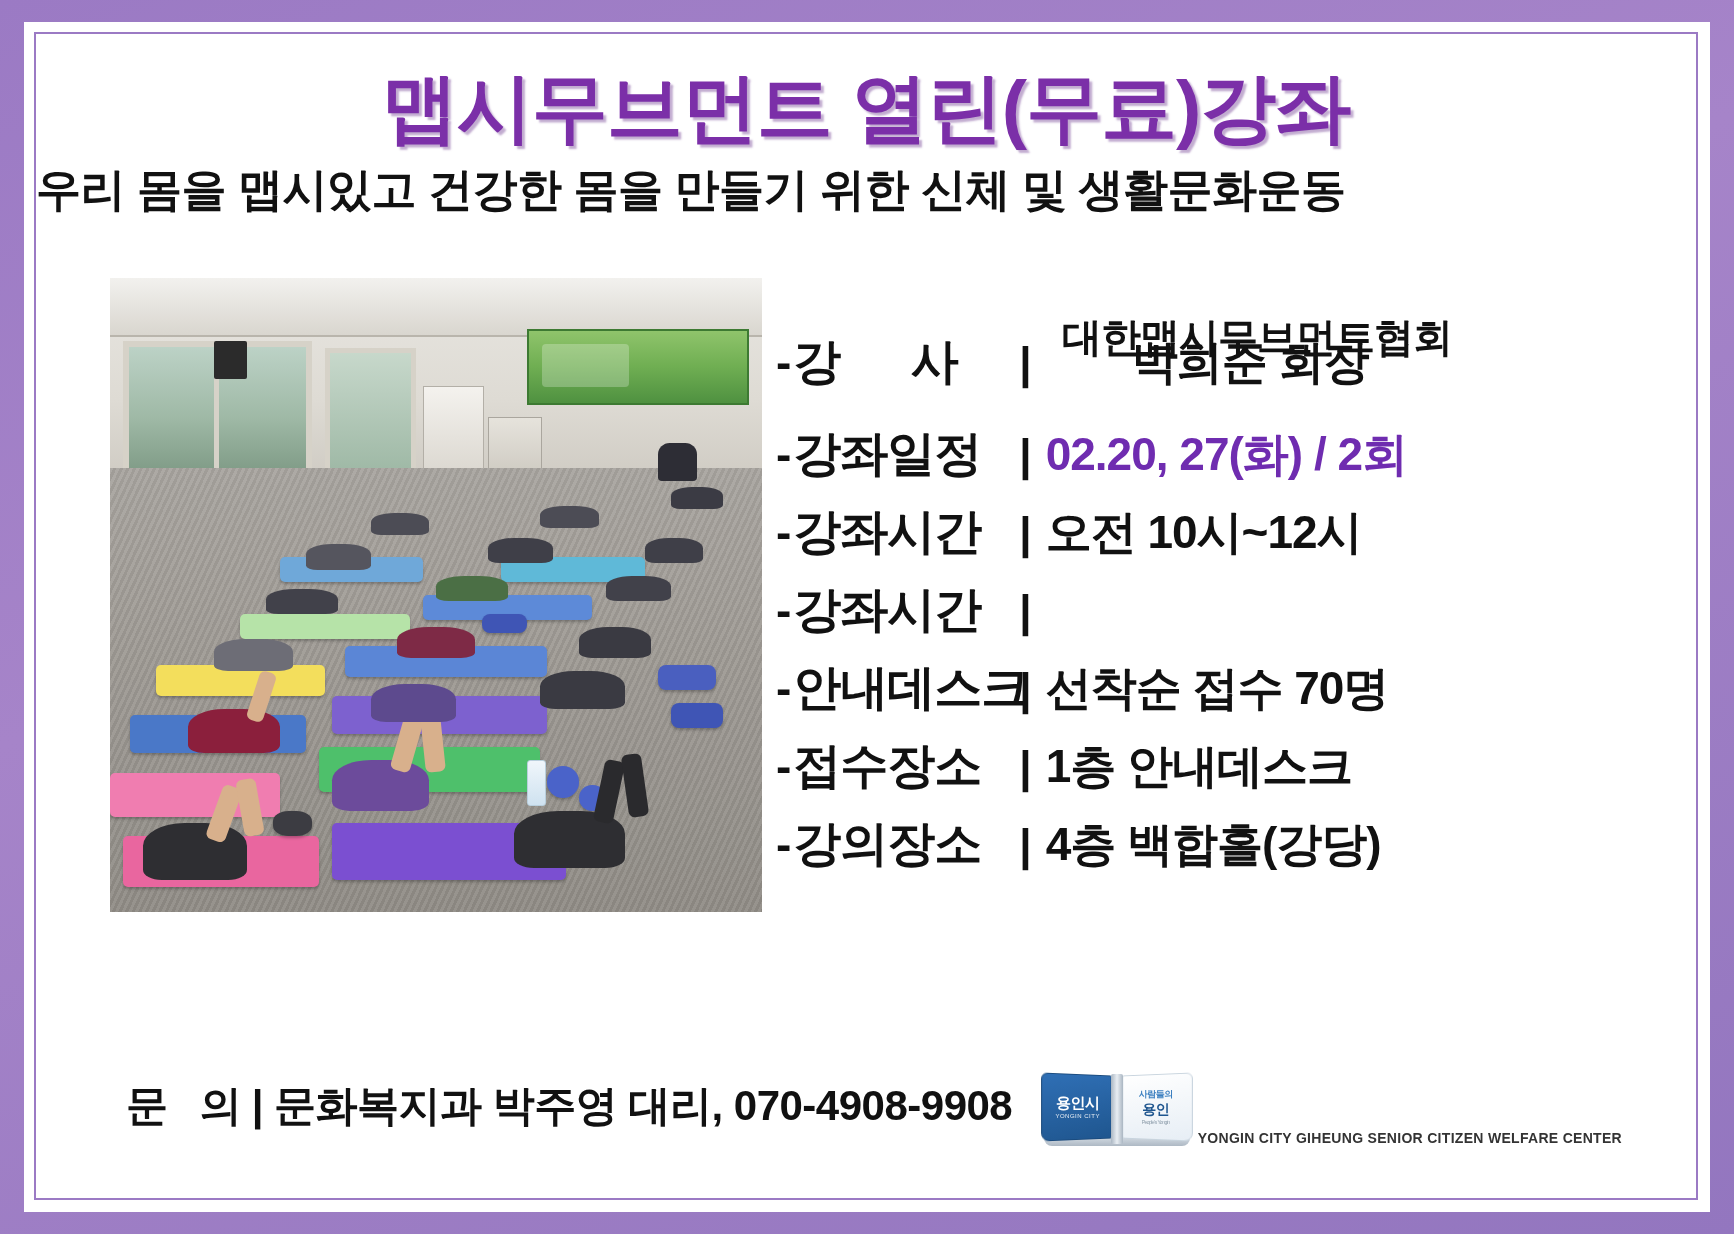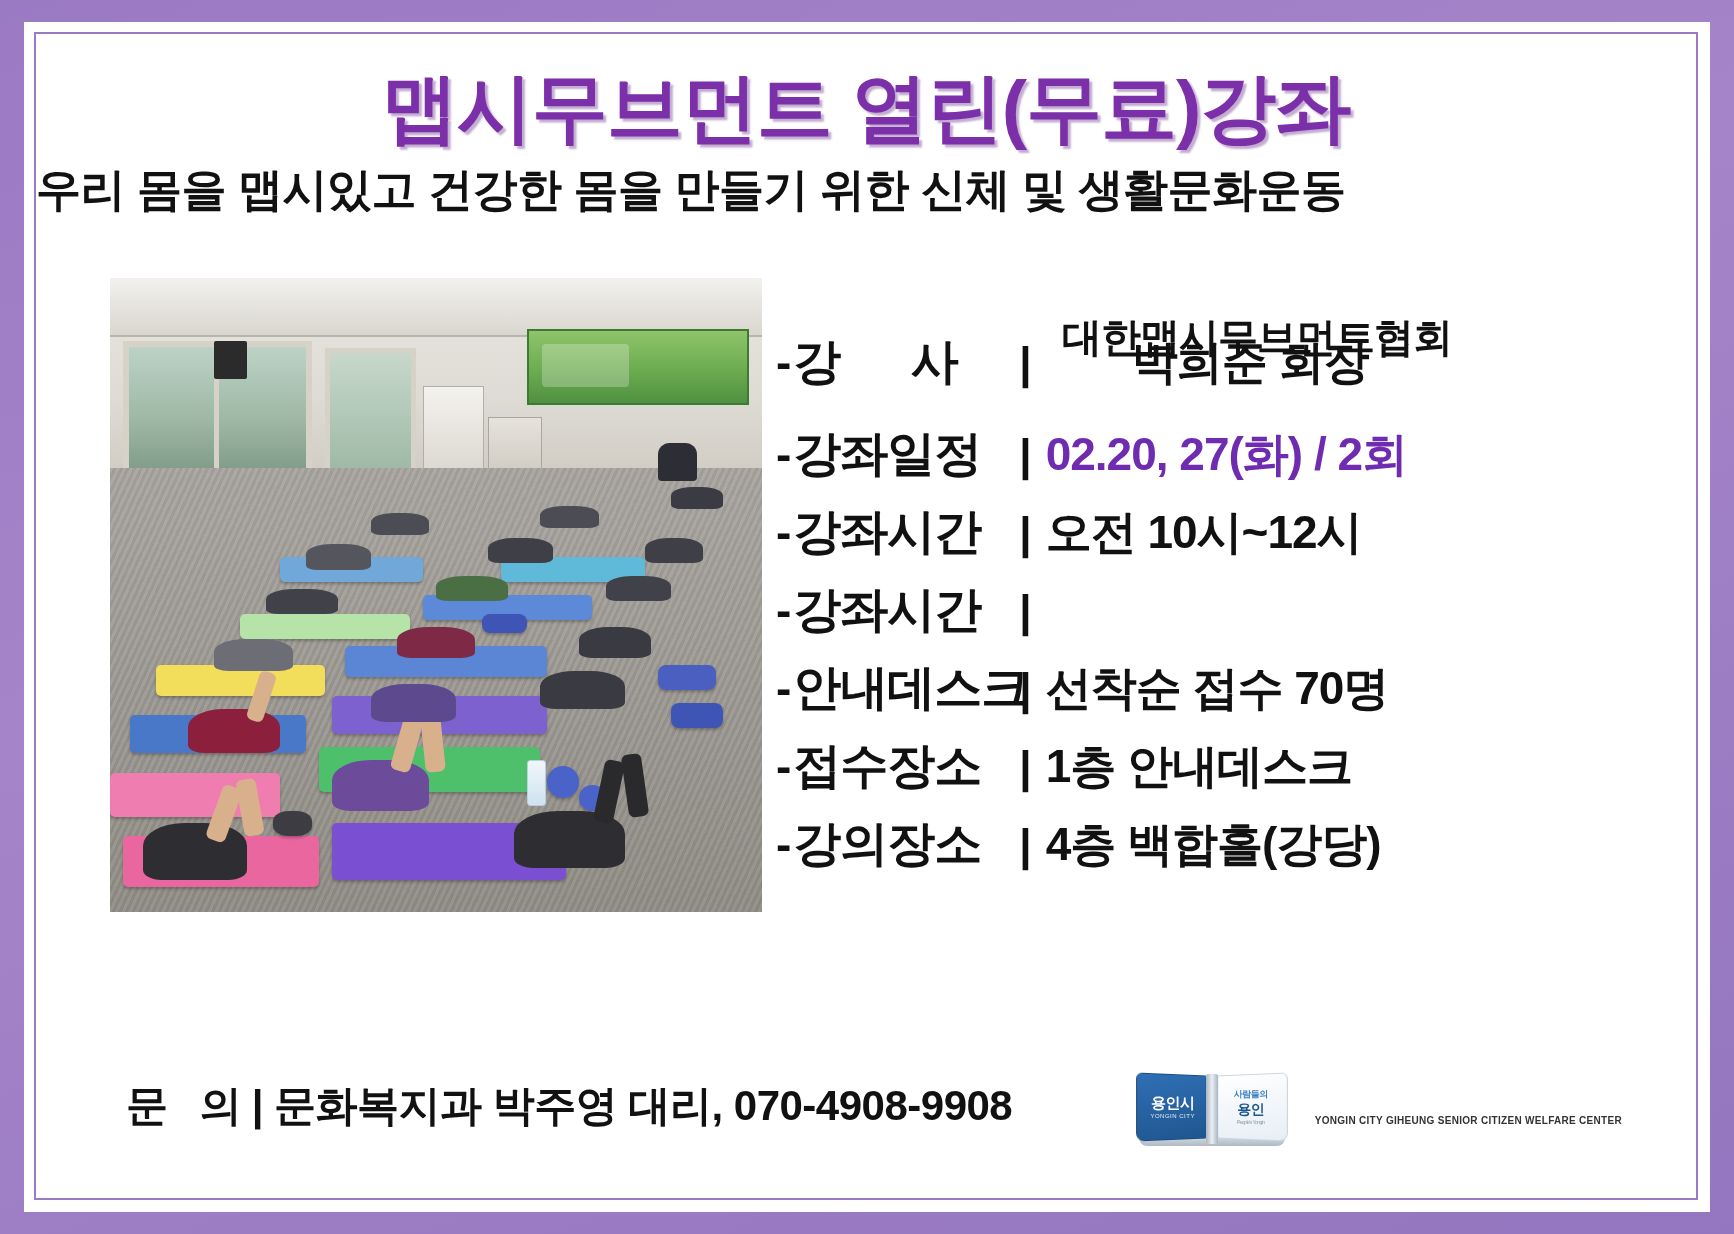--- a/index.html
+++ b/index.html
@@ -228,22 +228,22 @@
     letter-spacing: -0.5px;
     white-space: nowrap;
   }
   .footer-contact .sp { letter-spacing: 10px; }
 
   .logo-block {
     position: absolute;
     right: 70px;
     bottom: 52px;
     display: flex;
-    align-items: center;
-    gap: 28px;
+    align-items: flex-end;
+    gap: 6px;
   }
   .book {
     position: relative;
     width: 150px;
     height: 74px;
     flex: 0 0 auto;
   }
   .book .pg {
     position: absolute;
     top: 2px;
@@ -297,21 +297,21 @@
   }
   .logo-text .ko {
     font-size: 36px;
     font-weight: bold;
     color: #111;
     letter-spacing: -1.5px;
     line-height: 1.0;
     white-space: nowrap;
   }
   .logo-text .en {
-    font-size: 10px;
+    font-size: 14px;
     font-weight: bold;
     color: #333;
     letter-spacing: 0.3px;
     margin-top: 23px;
     white-space: nowrap;
   }
 </style>
 </head>
 <body>
 

